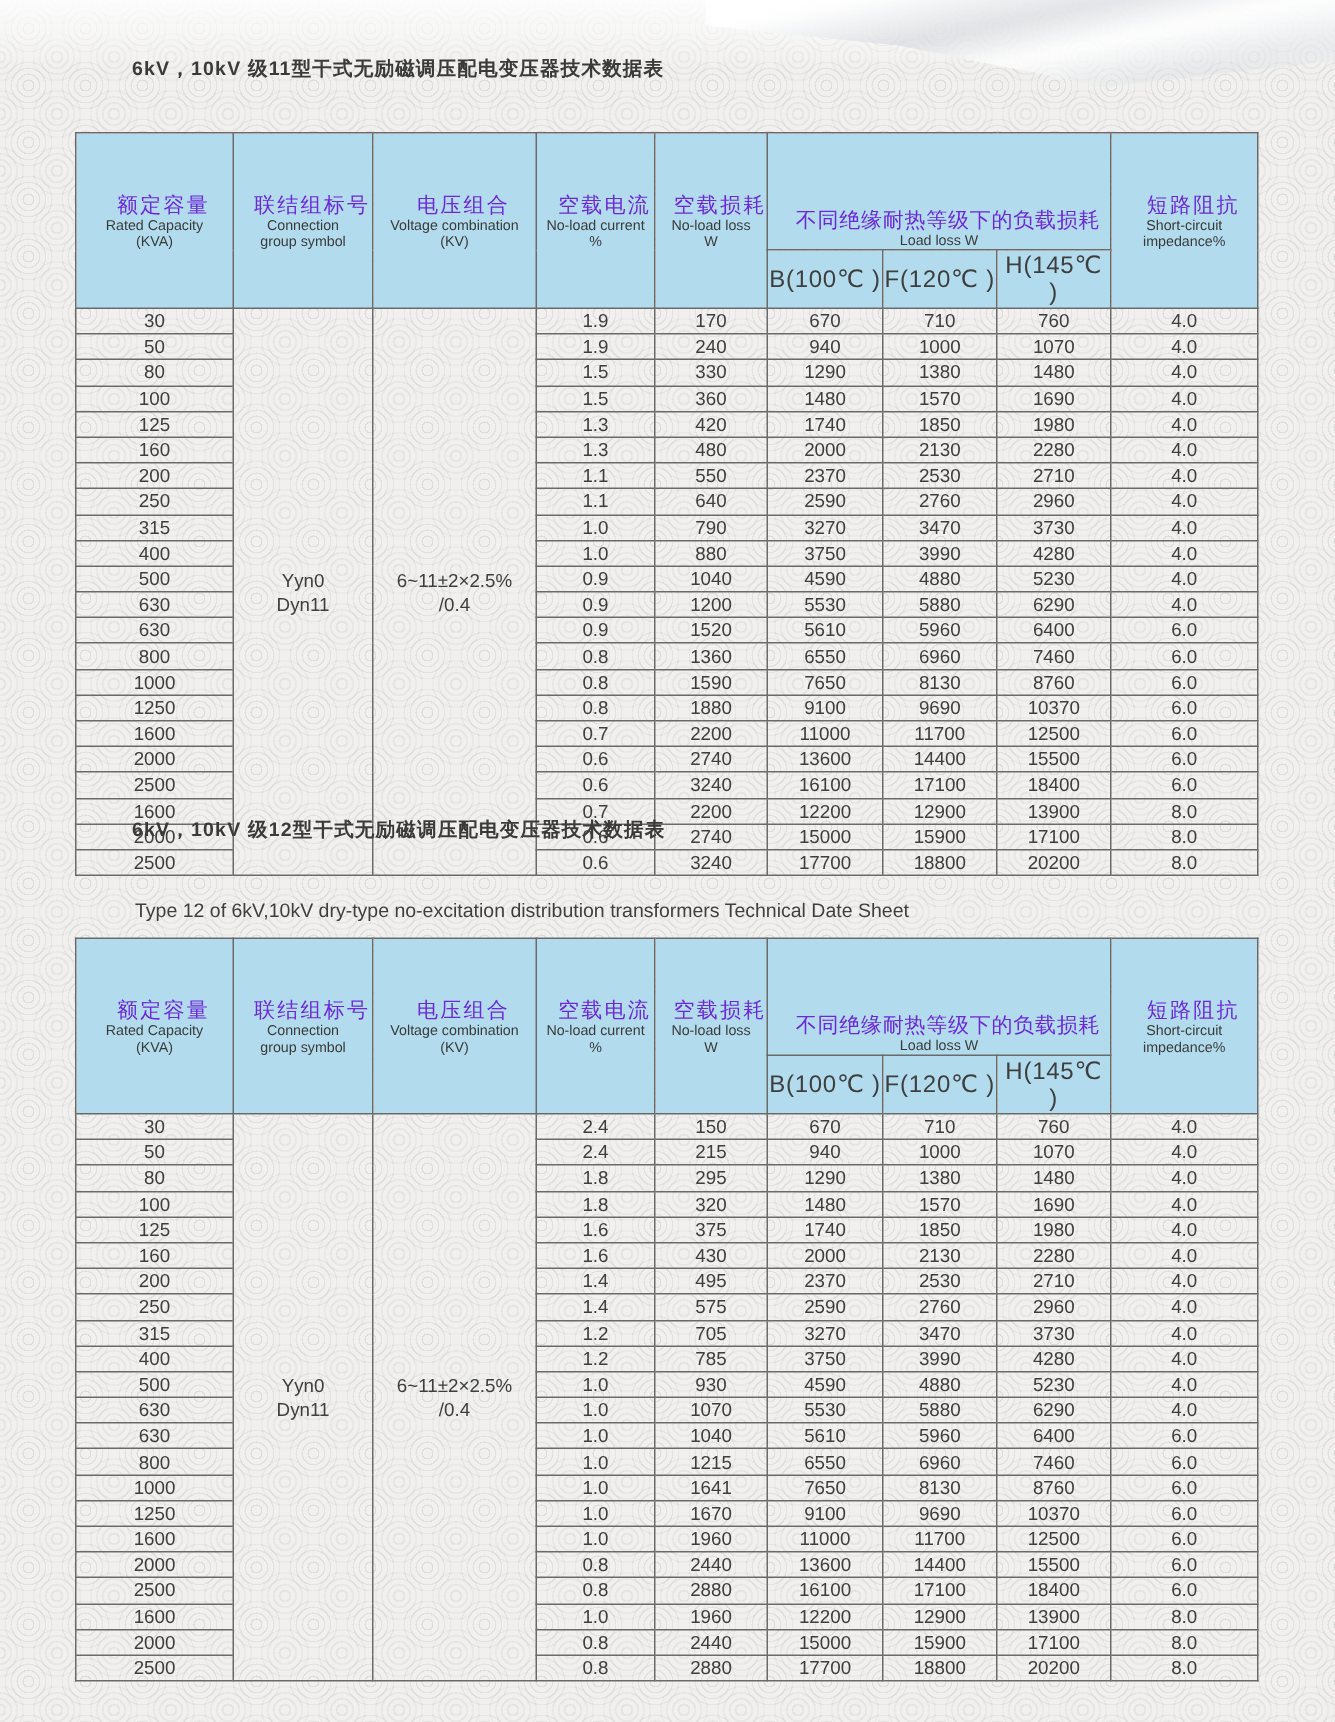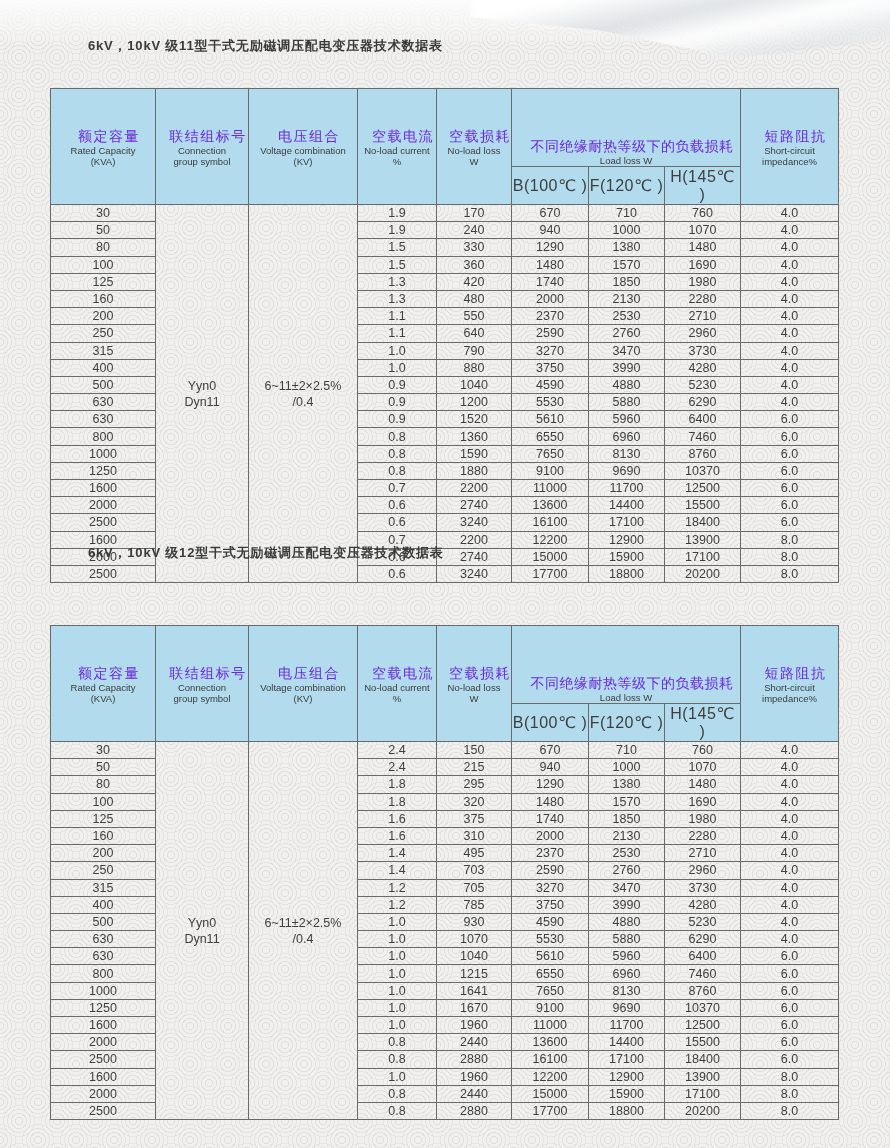--- a/index.html
+++ b/index.html
@@ -307,20 +307,21 @@
           <td>3240</td>
           <td>17700</td>
           <td>18800</td>
           <td>20200</td>
           <td>8.0</td>
         </tr>
       </tbody>
   </table>
 
   <h1 class="title-zh" id="t2-zh">6kV，10kV 级12型干式无励磁调压配电变压器技术数据表</h1>
+  <h2 class="title-en" id="t2-en">Type 12 of 6kV,10kV dry-type no-excitation distribution transformers Technical Date Sheet</h2>
 
   <table class="sheet" id="table2">
     <colgroup>
       <col style="width:105px">
         <col style="width:93px">
         <col style="width:109px">
       <col style="width:79px">
         <col style="width:75px">
         <col style="width:77px">
       <col style="width:76px">
@@ -420,39 +421,39 @@
           <td>1.6</td>
           <td>375</td>
           <td>1740</td>
           <td>1850</td>
           <td>1980</td>
           <td>4.0</td>
         </tr>
         <tr>
           <td class="c-cap">160</td>
           <td>1.6</td>
-          <td>310</td>
+          <td>430</td>
           <td>2000</td>
           <td>2130</td>
           <td>2280</td>
           <td>4.0</td>
         </tr>
         <tr>
           <td class="c-cap">200</td>
           <td>1.4</td>
           <td>495</td>
           <td>2370</td>
           <td>2530</td>
           <td>2710</td>
           <td>4.0</td>
         </tr>
         <tr>
           <td class="c-cap">250</td>
           <td>1.4</td>
-          <td>703</td>
+          <td>575</td>
           <td>2590</td>
           <td>2760</td>
           <td>2960</td>
           <td>4.0</td>
         </tr>
         <tr>
           <td class="c-cap">315</td>
           <td>1.2</td>
           <td>705</td>
           <td>3270</td>

